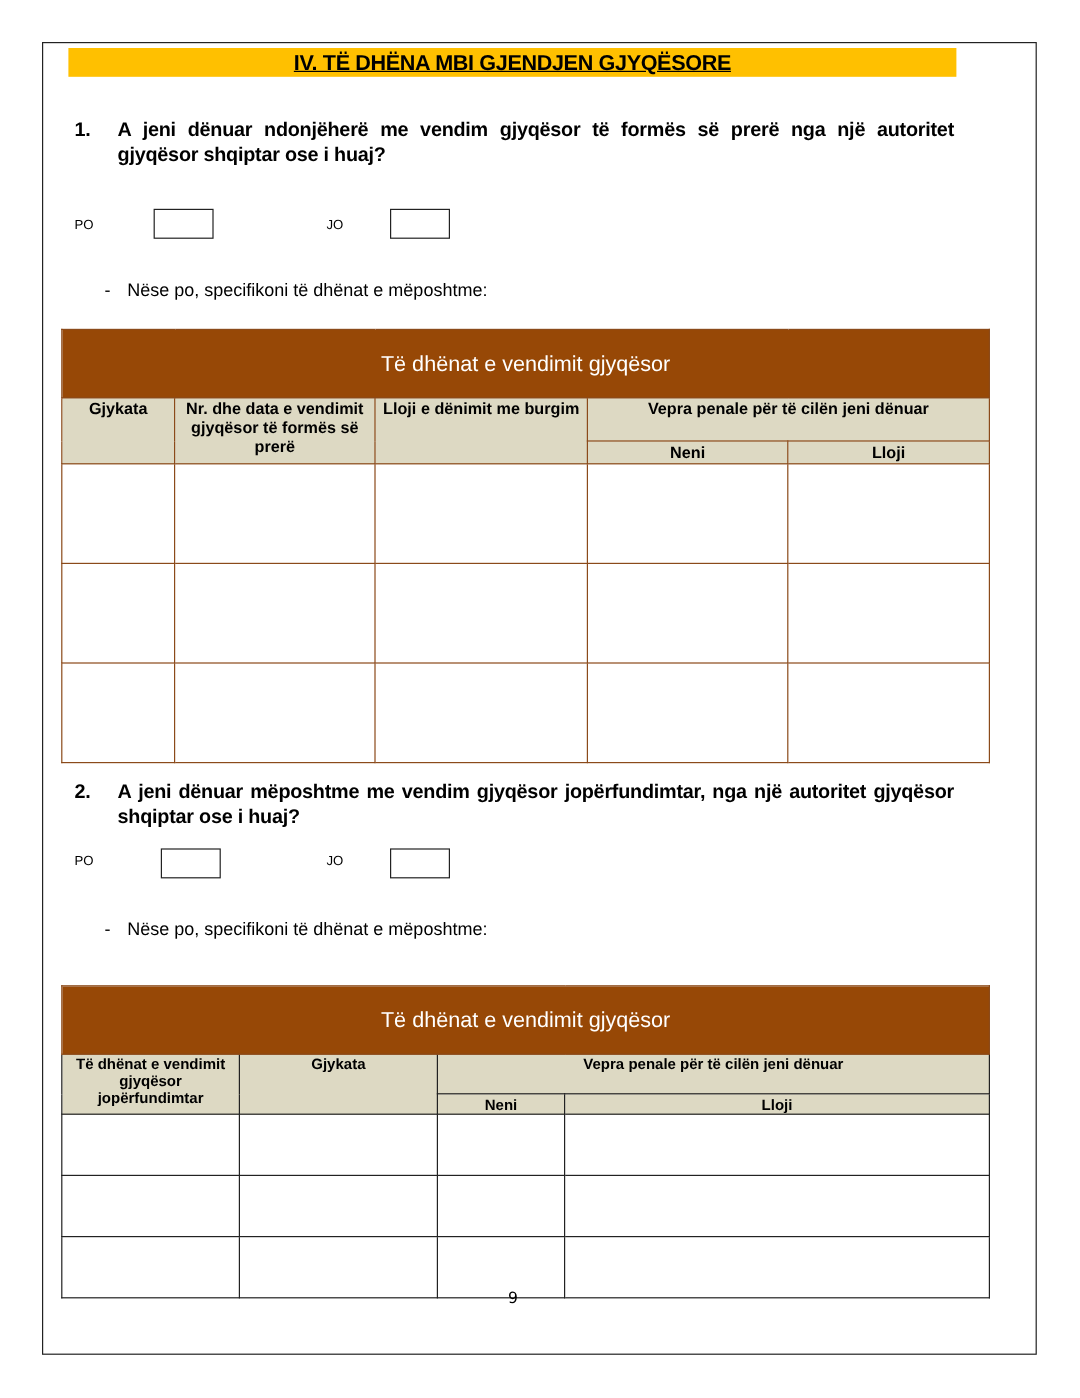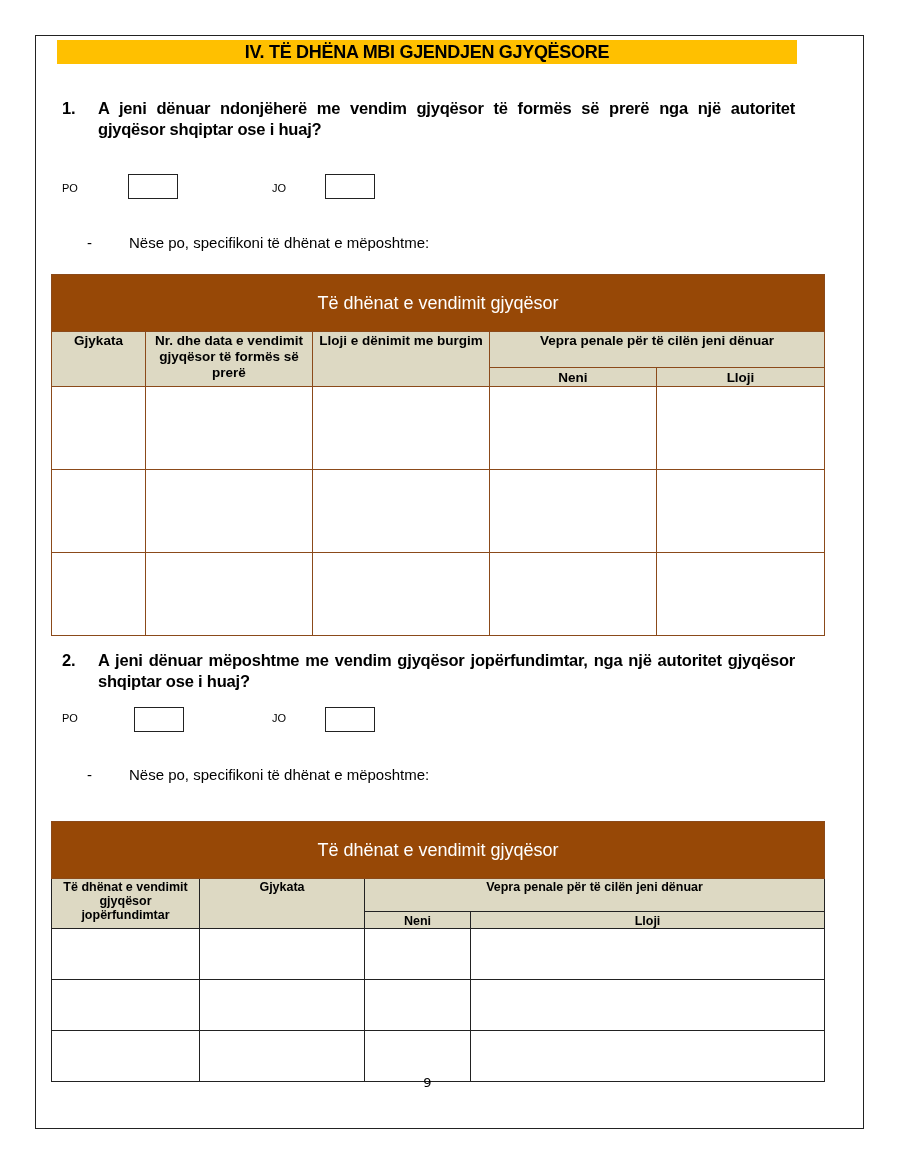--- a/index.html
+++ b/index.html
@@ -2,31 +2,31 @@
 <html><head>
 <meta charset="utf-8">
 <style>
   html, body { margin: 0; padding: 0; background: #ffffff; }
   body { width: 900px; height: 1165px; position: relative; overflow: hidden;
          font-family: "Liberation Sans", sans-serif; color: #000; }
   .page-frame { position: absolute; left: 35px; top: 35px; width: 829px; height: 1094px;
                 border: 1px solid #222; box-sizing: border-box; }
   .section-banner { position: absolute; left: 57px; top: 40px; width: 740px; height: 24px;
                     background: #ffc000; text-align: center; }
-  .section-banner span { font-weight: bold; font-size: 18px; line-height: 24px; 
+  .section-banner span { font-weight: bold; font-size: 18px; line-height: 24px; text-decoration: underline;
                          font-family: "Liberation Sans Narrow", "Liberation Sans", sans-serif; letter-spacing: -0.3px; }
   .question { position: absolute; left: 62px; width: 733px; font-size: 16.5px; font-weight: bold;
               line-height: 21px; text-align: justify; letter-spacing: -0.2px; }
   .question .num { position: absolute; left: 0; top: 0; }
   .question .text { margin-left: 36px; display: block; text-align-last: left; }
   .yn-label { position: absolute; font-size: 11px; }
   .checkbox { position: absolute; width: 48px; height: 24px; border: 1.5px solid #222; box-sizing: border-box; background: #fff; }
   .note { position: absolute; font-size: 15px; }
   .note .dash { position: absolute; left: 0; }
-  .note .ntext { position: absolute; left: 42px; white-space: nowrap; }
+  .note .ntext { position: absolute; left: 19px; white-space: nowrap; }
   table { position: absolute; border-collapse: collapse; table-layout: fixed; }
   .t1 { left: 51px; top: 274px; width: 773px; }
   .t1 td, .t1 th { border: 1.5px solid #8b4a1a; }
   .t2 { left: 51px; top: 821px; width: 773px; }
   .t2 td, .t2 th { border: 1.5px solid #222; }
   .t2 th.title-cell { border-color: #8b4a1a; }
   th.title-cell { background: #974806; color: #fff; font-size: 18px; font-weight: normal; height: 24px;
                   padding: 16px; line-height: 24px; }
   th.hdr { background: #ddd9c3; font-weight: bold; font-size: 13.5px; vertical-align: top; padding: 1px 2px 0 2px;
            line-height: 16px; }

